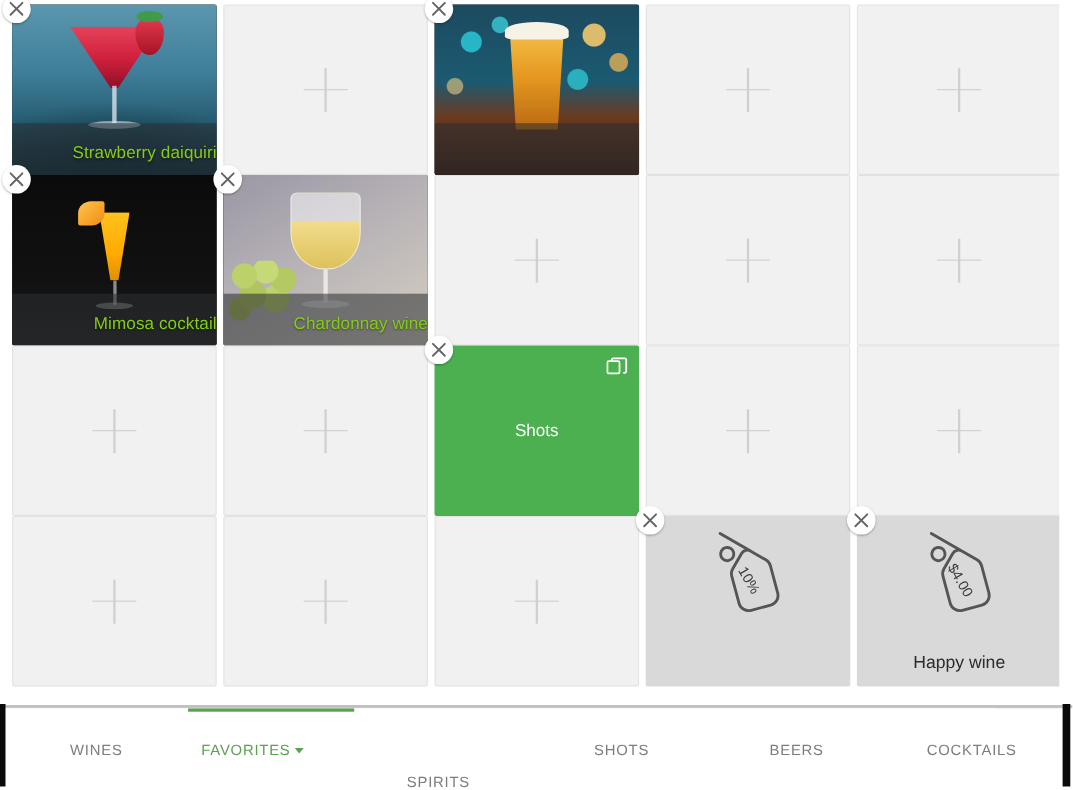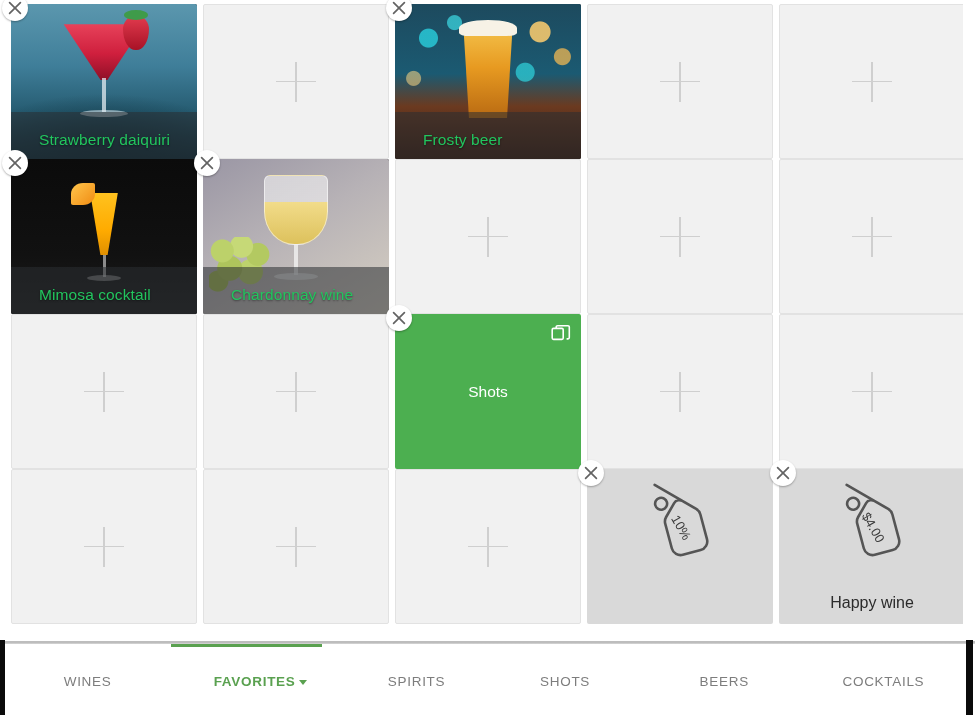--- a/index.html
+++ b/index.html
@@ -49,27 +49,26 @@
   
   .tile.photo .tile-inner { background:#222; }
   .photo-bg { position:absolute; inset:0; }
   .tile-label-band {
     position: absolute; left: 0; right: 0; bottom: 0;
     height: 47px;
     background: rgba(42,46,50,0.55);
   }
   .tile-label {
     position: absolute; left: 0; right: 0; bottom: 10px;
-    text-align: left;
-    color: #22c55e;
+    text-align: right;
+    color: #84cc16;
     font-size: 15.5px;
     letter-spacing: 0.1px;
     text-shadow: 0 1px 2px rgba(0,0,0,.45);
     white-space: nowrap;
-    margin-left: 28px;
   }
 
   
   .tile.color .tile-inner { background: #4CAF50; }
   .color-label {
     position:absolute; left:0; right:0; top:50%;
     transform: translateY(-50%);
     text-align:center; color:#fff; font-size:15.5px;
   }
   .copy-icon {
@@ -177,21 +176,20 @@
           <div class="plus"></div>
         </div>
       </div>
       <div class="tile photo" style="left: 395px; top: 4px;">
         <div class="tile-inner">
           <div class="photo-bg" style="background: radial-gradient(circle at 18% 22%, rgba(40, 200, 215, 0.85) 0px, rgba(40, 200, 215, 0.85) 9px, rgba(40, 200, 215, 0) 10px), radial-gradient(circle at 32% 12%, rgba(60, 220, 230, 0.7) 0px, rgba(60, 220, 230, 0.7) 7px, rgba(60, 220, 230, 0) 8px), radial-gradient(circle at 78% 18%, rgba(255, 206, 110, 0.85) 0px, rgba(255, 206, 110, 0.85) 10px, rgba(255, 206, 110, 0) 11px), radial-gradient(circle at 90% 34%, rgba(255, 190, 80, 0.7) 0px, rgba(255, 190, 80, 0.7) 8px, rgba(255, 190, 80, 0) 9px), radial-gradient(circle at 70% 44%, rgba(46, 205, 215, 0.75) 0px, rgba(46, 205, 215, 0.75) 9px, rgba(46, 205, 215, 0) 10px), radial-gradient(circle at 10% 48%, rgba(255, 215, 130, 0.55) 0px, rgba(255, 215, 130, 0.55) 7px, rgba(255, 215, 130, 0) 8px), linear-gradient(rgb(29, 74, 94) 0%, rgb(27, 90, 114) 45%, rgb(107, 58, 32) 66%, rgb(59, 29, 16) 100%);">
             <div style="position: absolute; left: 50%; margin-left: -28px; top: 22px; width: 56px; height: 92px; background: linear-gradient(rgb(244, 194, 75) 0%, rgb(231, 154, 33) 45%, rgb(185, 106, 18) 100%); clip-path: polygon(6% 0px, 94% 0px, 84% 100%, 16% 100%);"></div>
             <div style="position: absolute; left: 50%; margin-left: -29px; top: 16px; width: 58px; height: 16px; background: rgb(247, 242, 230); border-radius: 50% 50% 18% 18%;"></div>
           </div>
           <div class="tile-label-band"></div>
-          <div class="tile-label">Frosty beer</div>
         </div>
         <div class="close-btn">
           <svg width="16" height="16" viewBox="0 0 16 16">
             <path d="M2.6 2.6 L13.4 13.4 M13.4 2.6 L2.6 13.4" stroke="#636363" stroke-width="1.7" stroke-linecap="round" fill="none"></path>
           </svg>
         </div>
       </div>
       <div class="tile empty" style="left: 587px; top: 4px;">
         <div class="tile-inner">
           <div class="plus"></div>
@@ -337,25 +335,25 @@
 
   <div id="right-strip"></div>
 
   <div id="tabbar-wrap">
     <div id="tab-divider"></div>
     <div id="tab-strip">
       <div id="tab-indicator" style="left: 171.167px; width: 151.167px;"></div>
     <div class="tab" style="left: 8px; width: 159.167px;">
           <span>WINES</span>
         </div>
-        <div class="tab active" style="left: 181px; width: 159.167px; font-weight: bold;">
+        <div class="tab active" style="left: 150px; width: 159.167px;">
           <span>FAVORITES</span>
           <span class="caret"></span>
         </div>
-        <div class="tab" style="left: 337px; width: 159.167px;">
+        <div class="tab" style="left: 319px; width: 159.167px; align-items: flex-end;">
           <span>SPIRITS</span>
         </div>
         <div class="tab" style="left: 485.5px; width: 159.167px;">
           <span>SHOTS</span>
         </div>
         <div class="tab" style="left: 803.833px; width: 159.167px;">
           <span>COCKTAILS</span>
         </div>
         <div class="tab" style="left: 644.667px; width: 159.167px;">
           <span>BEERS</span>

